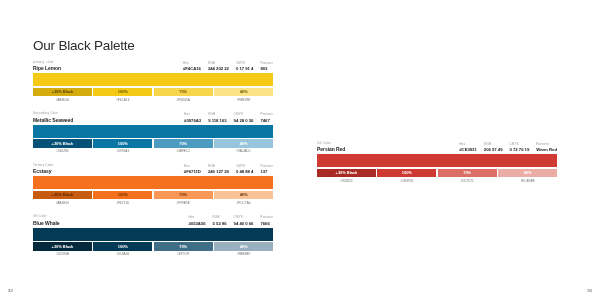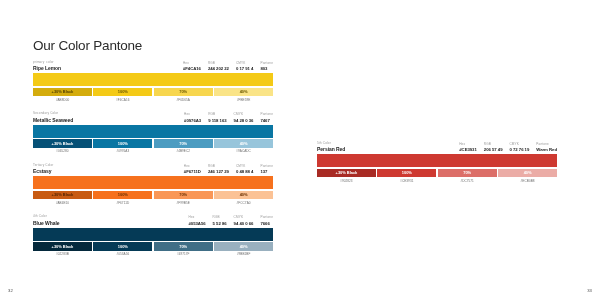--- a/index.html
+++ b/index.html
@@ -146,21 +146,21 @@
     width: 240px;
   }
 </style>
 </head>
 <body>
 
 <div class="spread">
 
   <div class="page page-left">
 
-    <div class="deck-title">Our Color Pantone</div>
+    <div class="deck-title">Our Black Palette</div>
 
     <div class="palette-stack">
 
       <div class="color-block">
         <div class="block-head">
           <div class="name-col">
             <div class="role-label">primary_color</div>
             <div class="color-name">Ripe Lemon</div>
           </div>
           <div class="specs">

